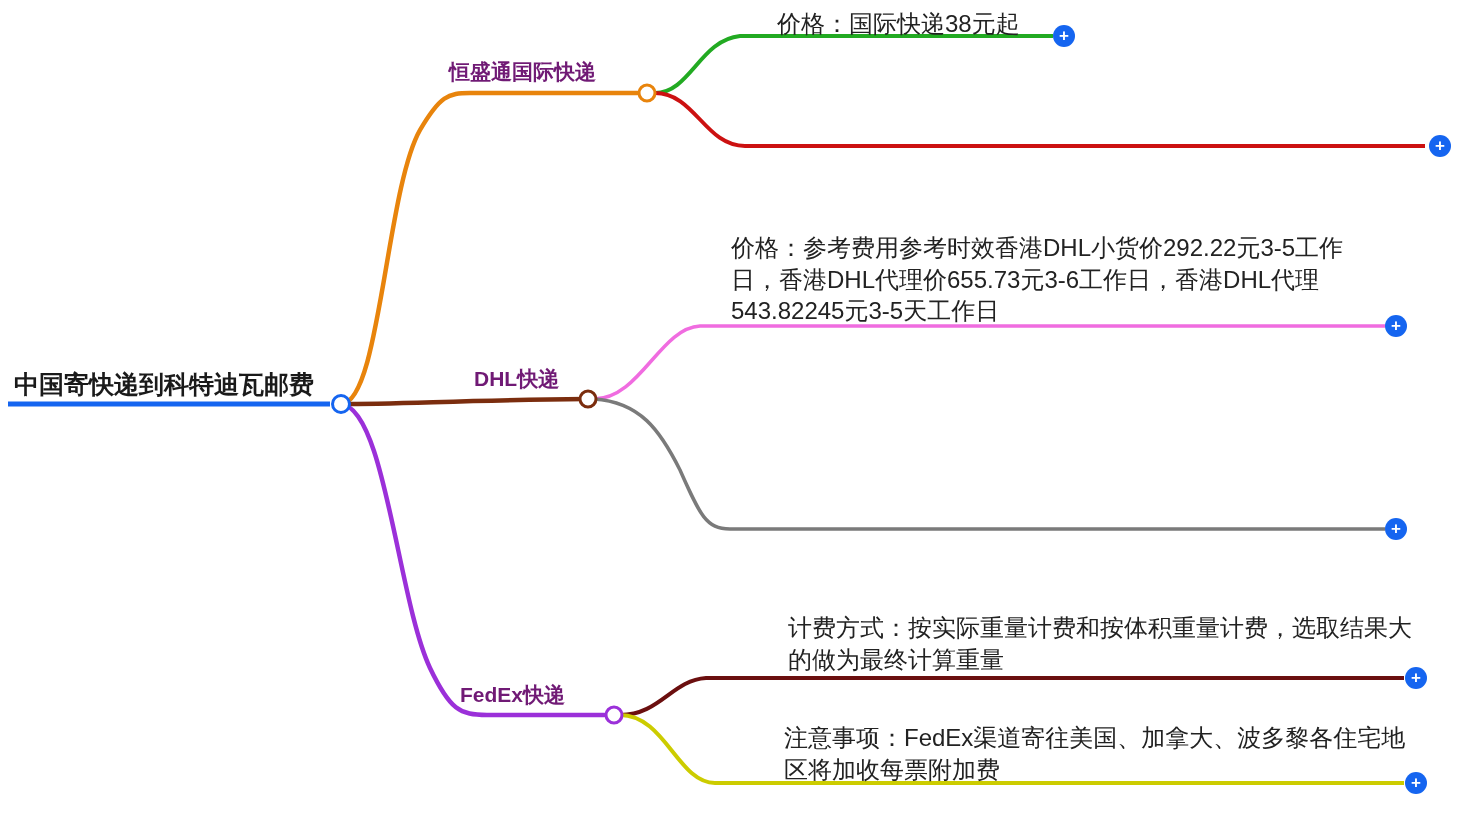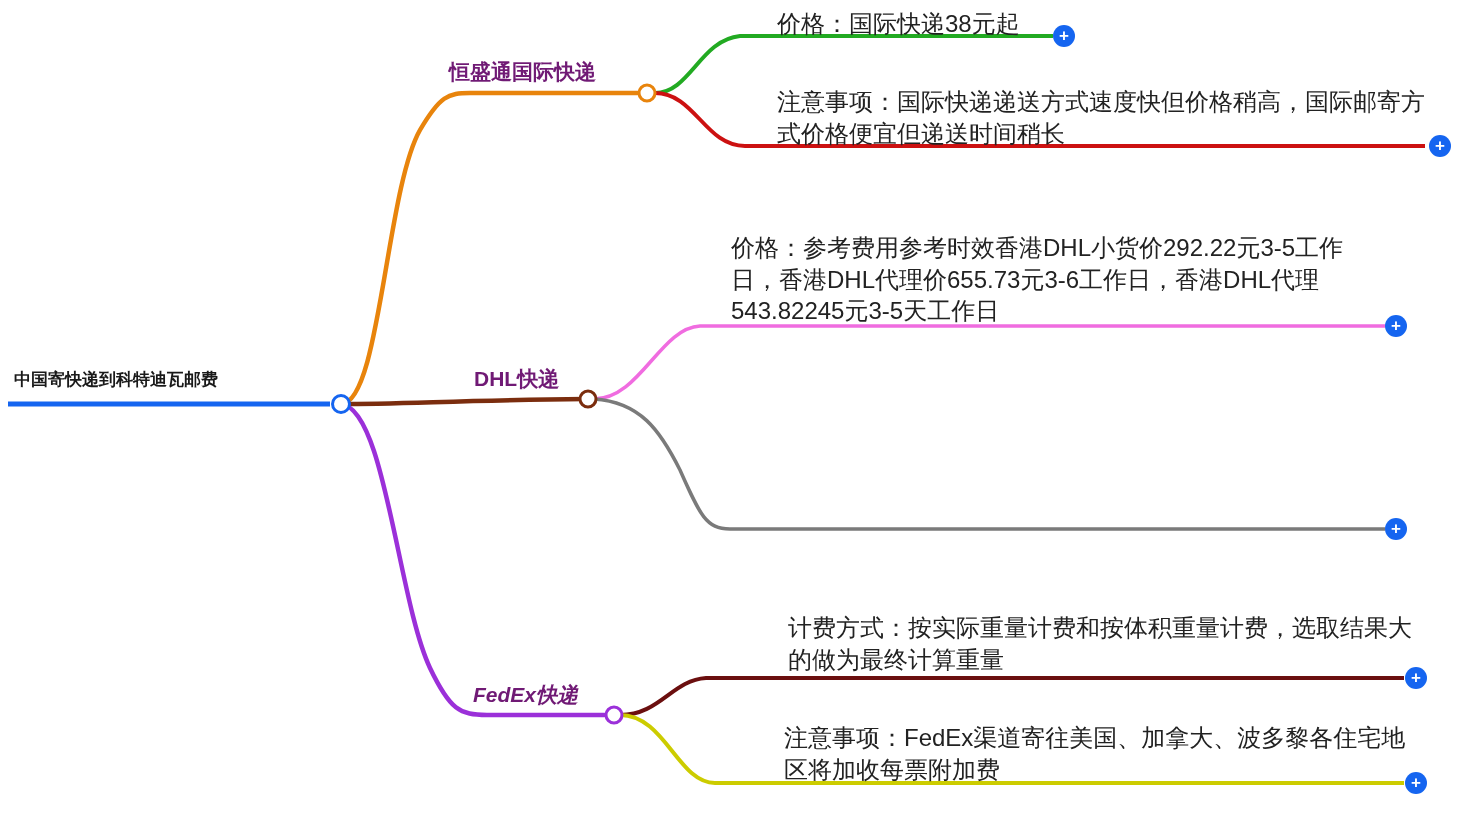--- a/index.html
+++ b/index.html
@@ -21,21 +21,21 @@
     position: absolute;
     left: 0;
     top: 0;
     width: 1464px;
     height: 815px;
   }
   .root-label {
     position: absolute;
     left: 14px;
     top: 368px;
-    font-size: 17px;
+    font-size: 25px;
     font-weight: bold;
     color: #1a1a1a;
     white-space: nowrap;
     letter-spacing: 0px;
   }
   .branch-label {
     position: absolute;
     font-size: 21px;
     font-weight: bold;
     color: #701a75;
@@ -91,27 +91,26 @@
     <circle cx="647" cy="93" r="8" fill="#ffffff" stroke="#e8840c" stroke-width="3"></circle>
     <circle cx="588" cy="399" r="8" fill="#ffffff" stroke="#7b2d0e" stroke-width="3"></circle>
     <circle cx="614" cy="715" r="8" fill="#ffffff" stroke="#9b30d9" stroke-width="3"></circle>
   </svg>
 
   <div class="root-label">中国寄快递到科特迪瓦邮费</div>
 
   <div class="branch-label" style="left:449px; top:58px;">恒盛通国际快递</div>
   <div class="leaf-text" style="left:777px; top:8px; width:560px;">价格：国际快递38元起</div>
   <div class="plus" style="left:1053px; top:25px;">+</div>
-  <div class="leaf-text" style="left:777px; top:86px; width:660px;">注意事项：国际快递递送方式速度快但价格稍高，国际邮寄方式价格便宜但递送时间稍长</div>
   <div class="plus" style="left:1429px; top:135px;">+</div>
 
   <div class="branch-label" style="left:474px; top:365px;">DHL快递</div>
   <div class="leaf-text" style="left:731px; top:232px; width:625px;">价格：参考费用参考时效香港DHL小货价292.22元3-5工作日，香港DHL代理价655.73元3-6工作日，香港DHL代理543.82245元3-5天工作日</div>
   <div class="plus" style="left:1385px; top:315px;">+</div>
   <div class="plus" style="left:1385px; top:518px;">+</div>
 
-  <div class="branch-label" style="left:473px; top:681px;font-style:italic;">FedEx快递</div>
+  <div class="branch-label" style="left:460px; top:681px;">FedEx快递</div>
   <div class="leaf-text" style="left:752px; top:612px; width:645px;margin-left:36px;">计费方式：按实际重量计费和按体积重量计费，选取结果大的做为最终计算重量</div>
   <div class="plus" style="left:1405px; top:667px;">+</div>
   <div class="leaf-text" style="left:784px; top:722px; width:630px;">注意事项：FedEx渠道寄往美国、加拿大、波多黎各住宅地区将加收每票附加费</div>
   <div class="plus" style="left:1405px; top:772px;">+</div>
 
 </div>
 
 </body></html>

